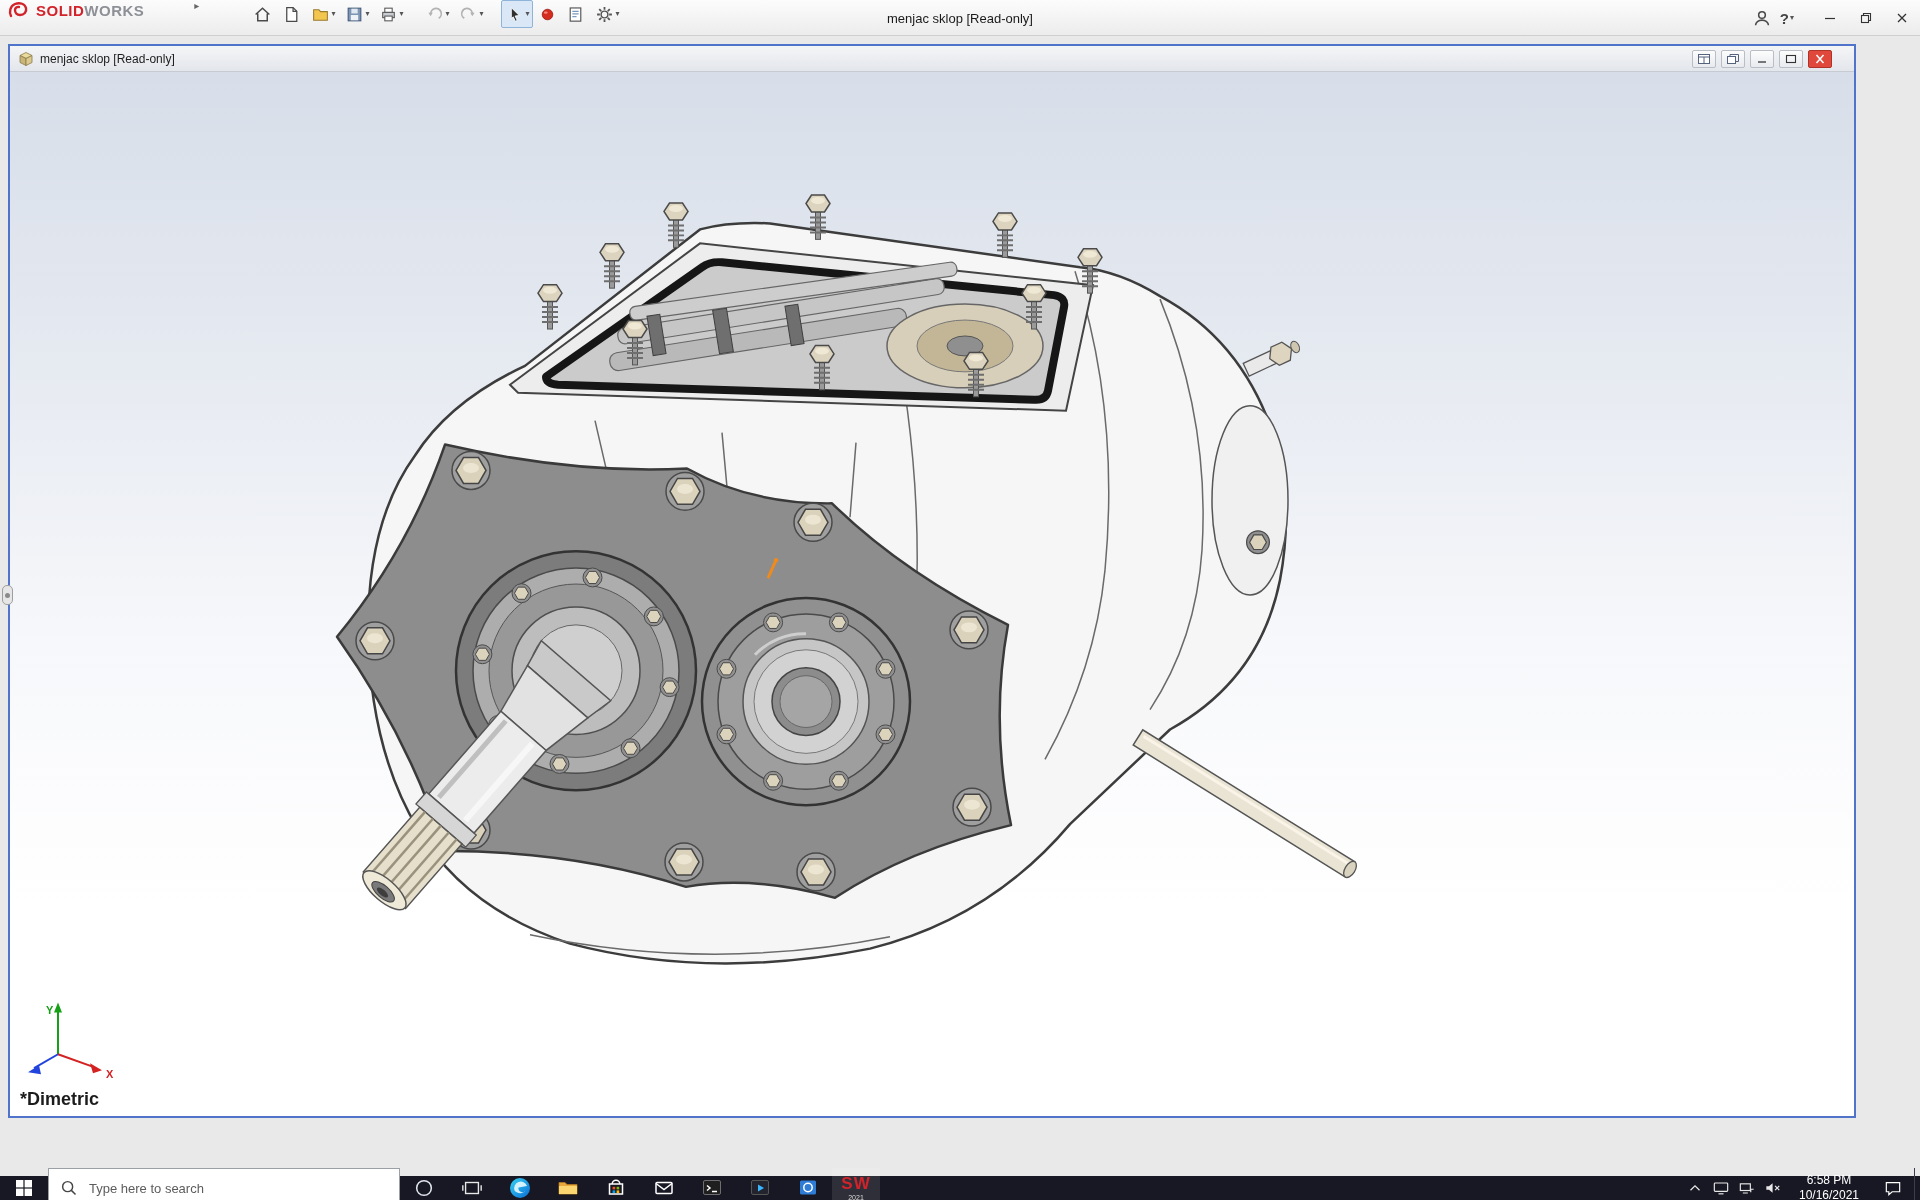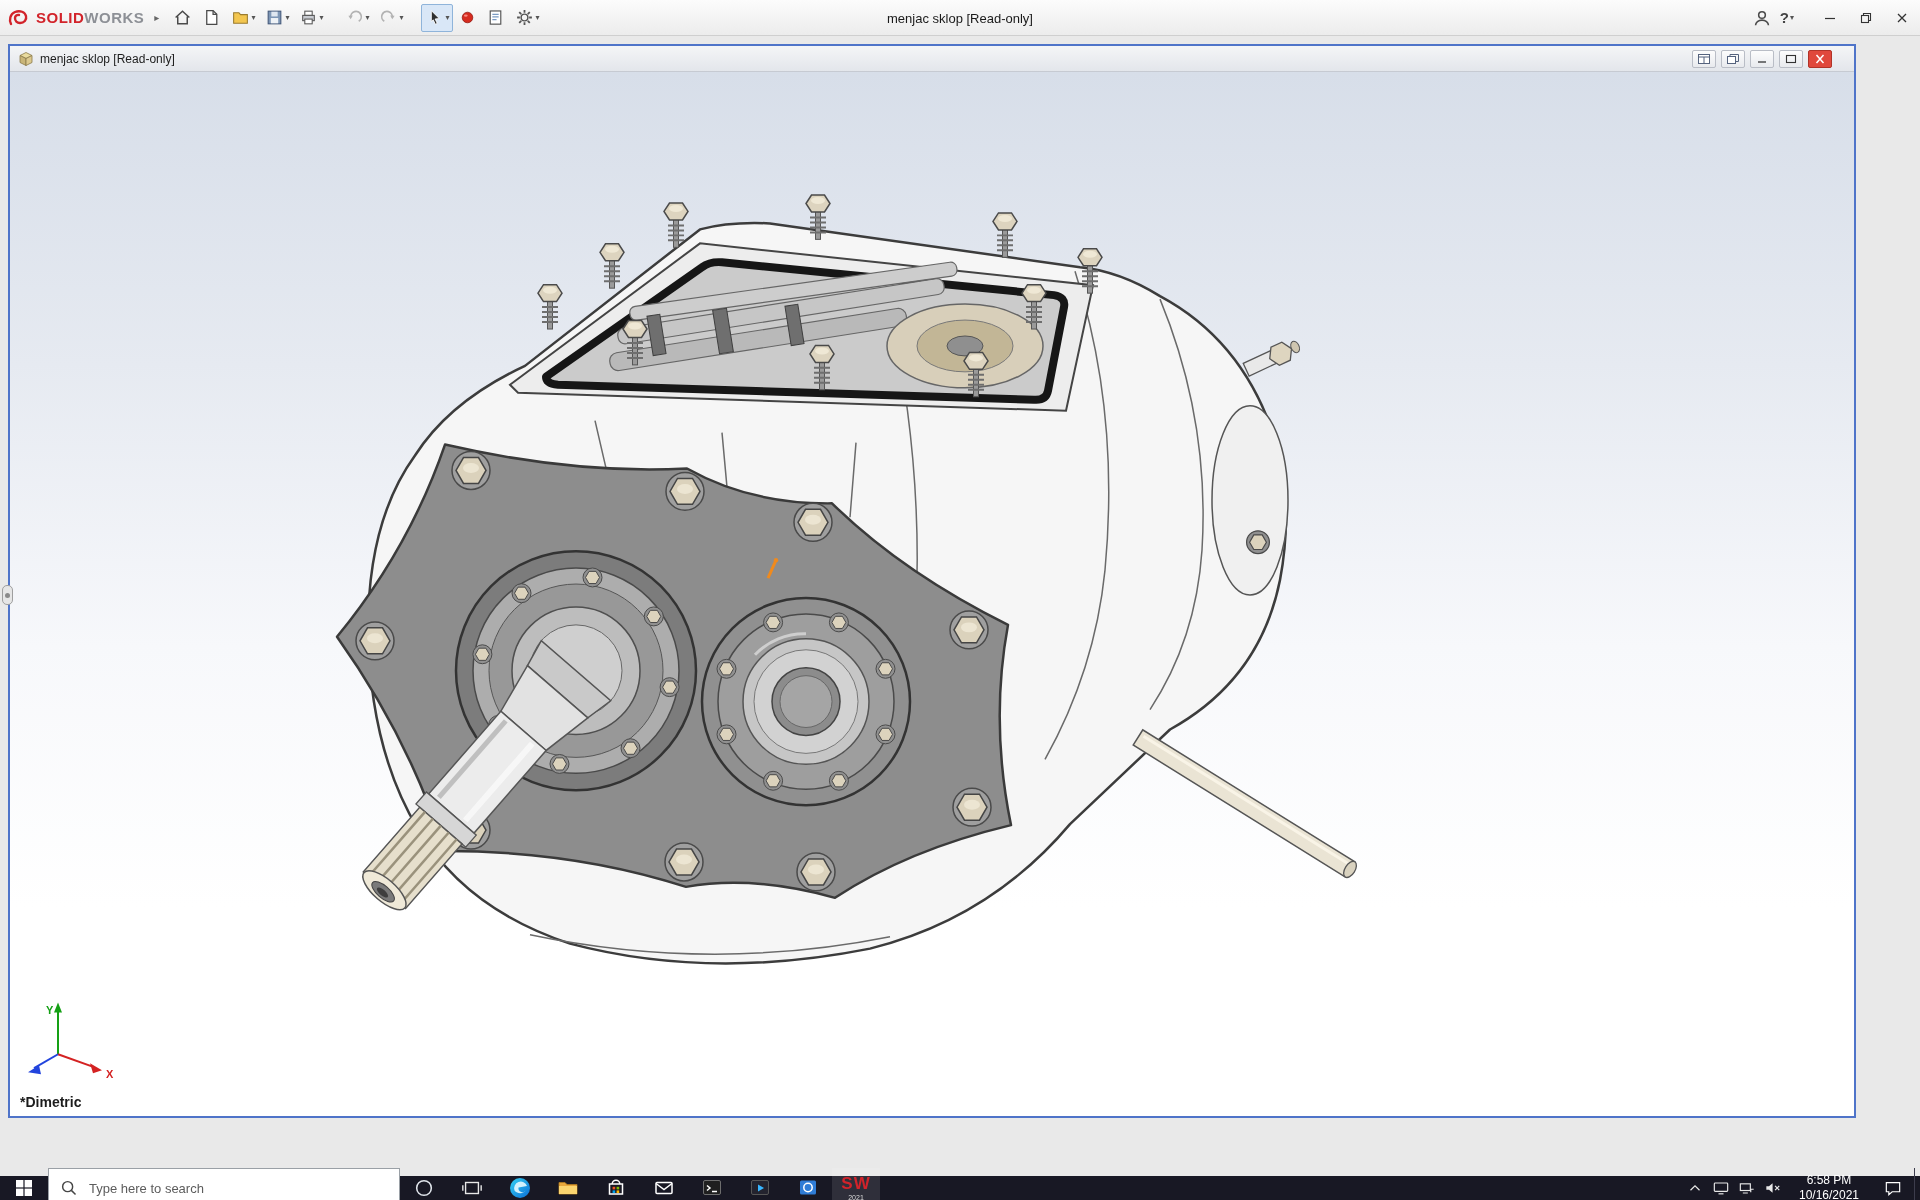--- a/index.html
+++ b/index.html
@@ -2,21 +2,21 @@
 <html><head>
 <meta charset="utf-8">
 <style>
   * { margin:0; padding:0; box-sizing:border-box; }
   html,body { width:1920px; height:1200px; overflow:hidden; }
   body { font-family:"Liberation Sans", sans-serif; background:#e9e9e9; position:relative; color:#222; }
 
   
   .titlebar { position:absolute; left:0; top:0; width:1920px; height:36px;
     background:linear-gradient(#fcfcfc,#ececec); border-bottom:1px solid #cfcfcf;
-    display:flex; align-items:center; z-index:30; }
+    display:flex; align-items:flex-start; z-index:30;gap:40px; }
   .brand { display:flex; align-items:center; gap:4px; padding:0 10px 0 8px; }
   .ds-logo { width:24px; height:20px; }
   .brand-text { font-size:15px; letter-spacing:.5px; }
   .brand-bold { color:#d2232a; font-weight:bold; }
   .brand-light { color:#8d9096; font-weight:bold; }
   .expand-arrow { color:#666; font-size:10px; margin-right:10px; }
   .tb-group { display:flex; align-items:center; gap:2px; }
   .tb-btn { height:28px; padding:0 3px; display:flex; align-items:center; justify-content:center;
     border:1px solid transparent; border-radius:2px; gap:1px; }
   .tb-btn.pressed { background:#d9e7f7; border-color:#8fb4da; }
@@ -36,21 +36,21 @@
   .doc-title { font-size:12px; color:#1d1d1d; }
   .doc-btns { margin-left:auto; display:flex; align-items:center; gap:5px; margin-right:14px; }
   .doc-btn { width:24px; height:18px; display:flex; align-items:center; justify-content:center;
     border:1px solid #b9bdc6; background:linear-gradient(#fdfdfd,#e8eaee); border-radius:2px; }
   .doc-btn.close-red { background:#e0483c; border-color:#b03328; }
 
   
   .viewport { position:absolute; left:0; top:26px; right:0; bottom:0;
     background:linear-gradient(180deg,#d7dee9 0%, #e6eaf1 28%, #f7f8fb 55%, #ffffff 80%); overflow:hidden; }
   .model-svg { position:absolute; inset:0; width:100%; height:100%; }
-  .view-label { position:absolute; left:10px; bottom:6px; font-size:14px; font-weight:bold; color:#1c1c1c; }
+  .view-label { position:absolute; left:10px; bottom:6px; font-size:18px; font-weight:bold; color:#1c1c1c; }
 
   .splitter-handle { position:absolute; left:2px; top:585px; width:11px; height:20px; z-index:40;
     background:#e6e6e6; border:1px solid #9f9f9f; border-radius:5px; display:flex; align-items:center; justify-content:center; }
   .splitter-handle::after { content:""; width:5px; height:5px; border-radius:50%; background:#8a8a8a; display:block; }
 
   
   .taskbar { position:absolute; left:0; bottom:0; width:1920px; height:24px; background:#181824;
     display:flex; align-items:center; z-index:50; }
   .tk-btn { width:48px; height:40px; display:flex; align-items:center; justify-content:center; flex:none; }
   .tk-btn.active { background:rgba(255,255,255,.10); box-shadow:inset 0 -2px 0 #76b9ed; }

